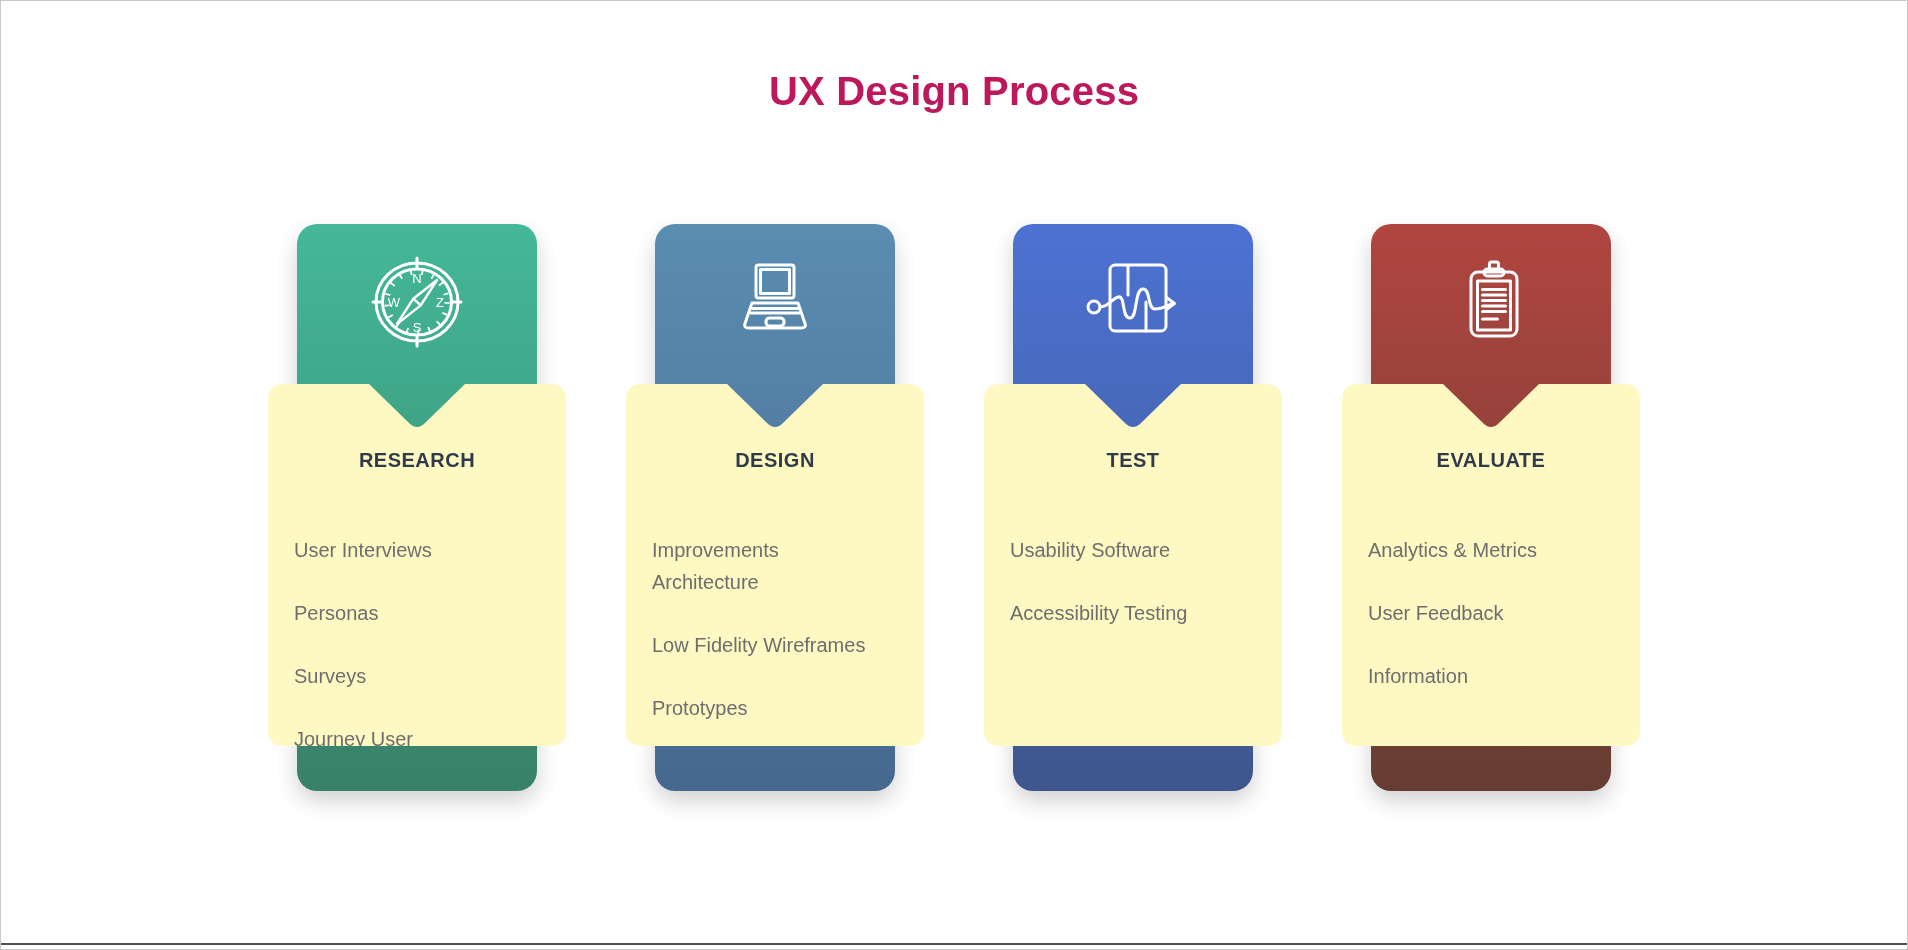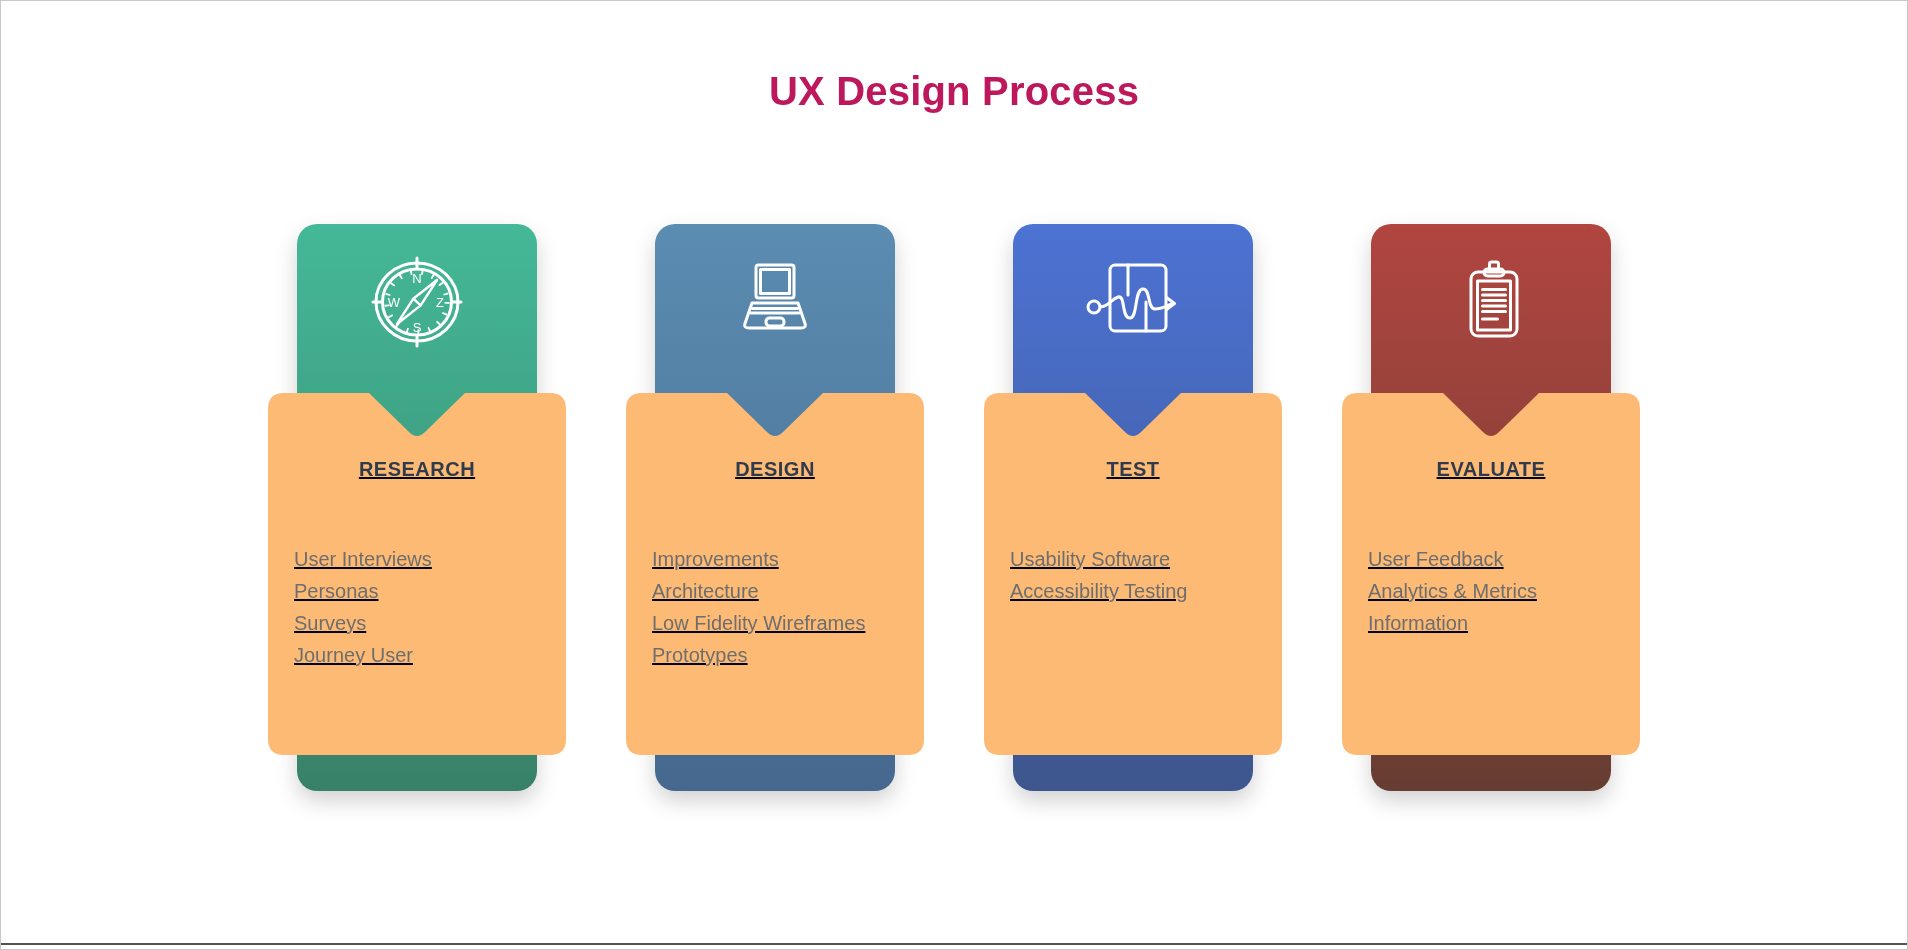--- a/index.html
+++ b/index.html
@@ -17,37 +17,36 @@
     position:absolute; top:223px; left:0; right:0;
     display:flex; justify-content:center; gap:60px;
   }
   .card { position:relative; width:298px; height:567px; }
   .color-bg {
     position:absolute; left:29px; right:29px; top:0; bottom:0;
     border-radius:20px;
     box-shadow:0 10px 22px rgba(0,0,0,0.18);
   }
   .panel {
-    position:absolute; left:0; top:169px; width:298px; height:362px;
-    background:#fdba74;
+    position:absolute; left:0; top:160px; width:298px; height:362px;
+    background:#fef9c3;
     clip-path:polygon(0 0, 101px 0, 149px 46px, 197px 0, 100% 0, 100% 100%, 0 100%);
     clip-path:path('M 16 0 H 101 L 141 39 Q 149 47 157 39 L 197 0 H 282 Q 298 0 298 16 V 346 Q 298 362 282 362 H 16 Q 0 362 0 346 V 16 Q 0 0 16 0 Z');
     filter:drop-shadow(0 3px 6px rgba(0,0,0,0.10)) drop-shadow(0 12px 22px rgba(0,0,0,0.09));
-    text-decoration:underline;
   }
   .step-title {
     margin-top:64px; text-align:center;
     font-size:20px; line-height:24px; font-weight:600;
     color:#2f3a4a; letter-spacing:0.5px;
   }
   .step-items {
     margin-top:62px; padding:0 26px;
     font-size:20px; line-height:32px; color:#6e6e6e;
   }
-  .step-item { white-space:pre-line; }
+  .step-item { white-space:pre-line;margin-top:31px; }
   .icon {
     position:absolute; top:28px; left:50%; transform:translateX(-50%);
     width:100px; height:100px;
   }
   .icon * { vector-effect:none; }
   .bottom-edge {
     position:absolute; left:0; right:0; bottom:4px; height:2px;
     background:#515151;
   }
 </style>
@@ -126,22 +125,22 @@
         <path d="M83.5 45.5 L91.5 51.5 L83.5 57.5"></path>
       </svg>
     </div>
 
 
     <div class="card">
       <div class="color-bg" style="background: linear-gradient(rgb(177, 69, 64) 0%, rgb(102, 61, 50) 100%);"></div>
       <div class="panel">
         <div class="step-title">EVALUATE</div>
         <div class="step-items">
+          <div class="step-item">Analytics &amp; Metrics</div>
           <div class="step-item">User Feedback</div>
-          <div class="step-item">Analytics &amp; Metrics</div>
           <div class="step-item">Information</div>
         </div>
       </div>
       <svg class="icon" viewBox="0 0 100 100" fill="none" stroke="#ffffff" stroke-width="3" stroke-linecap="round" stroke-linejoin="round">
         <rect x="30" y="20" width="46" height="64" rx="7"></rect>
         <rect x="36.5" y="29" width="33" height="49"></rect>
         <rect x="48.5" y="10" width="9" height="9" rx="2"></rect>
         <rect x="43" y="17" width="20" height="7" rx="3.5"></rect>
         <line x1="41.5" y1="37.5" x2="64.5" y2="37.5"></line>
         <line x1="41.5" y1="43" x2="64.5" y2="43"></line>

